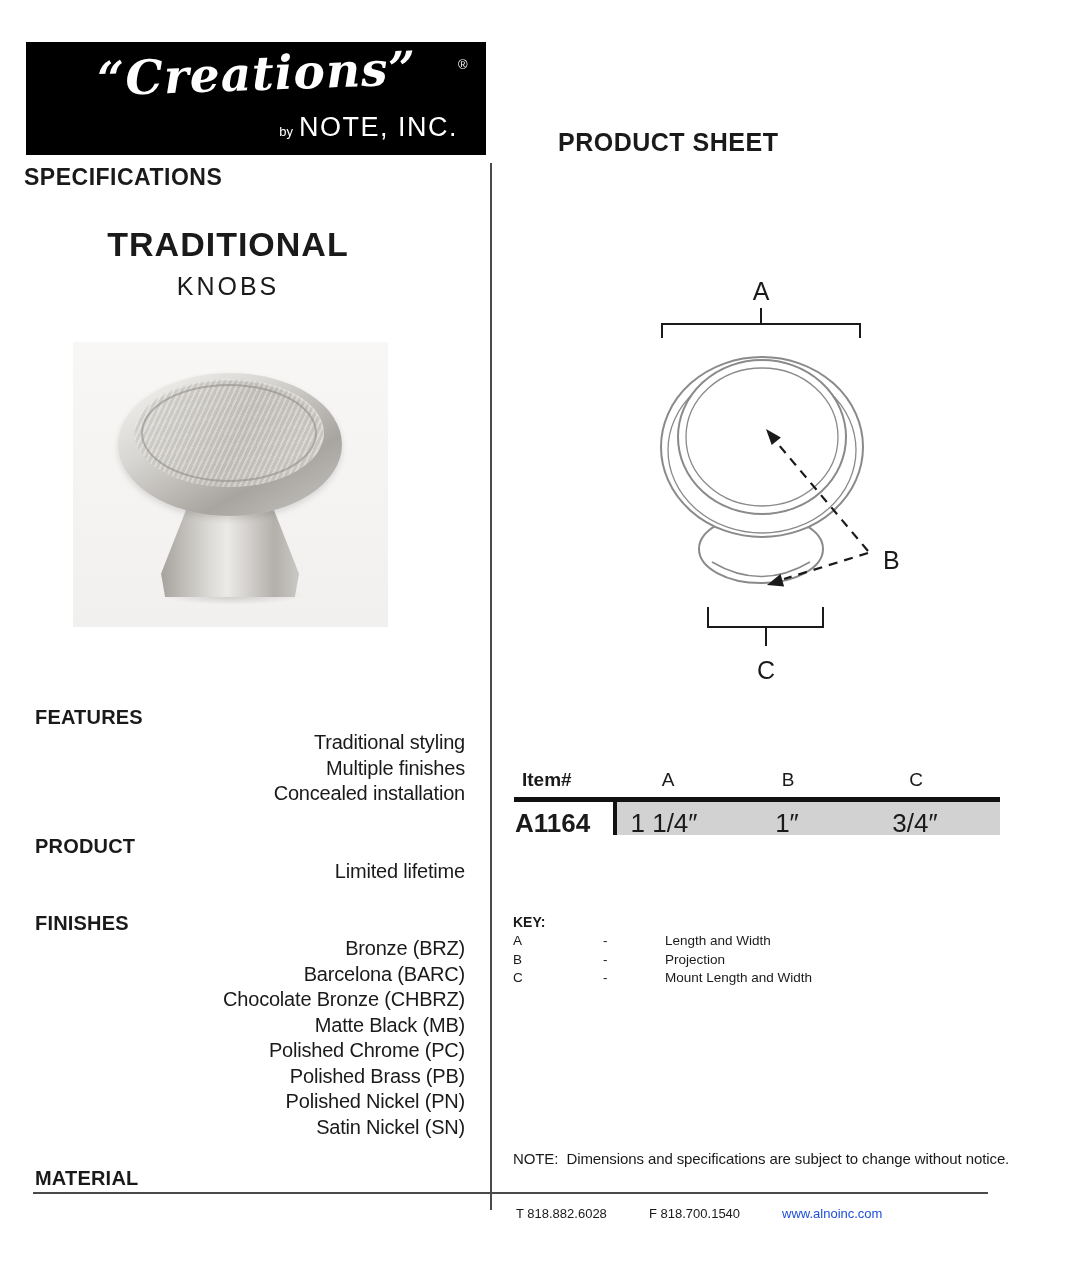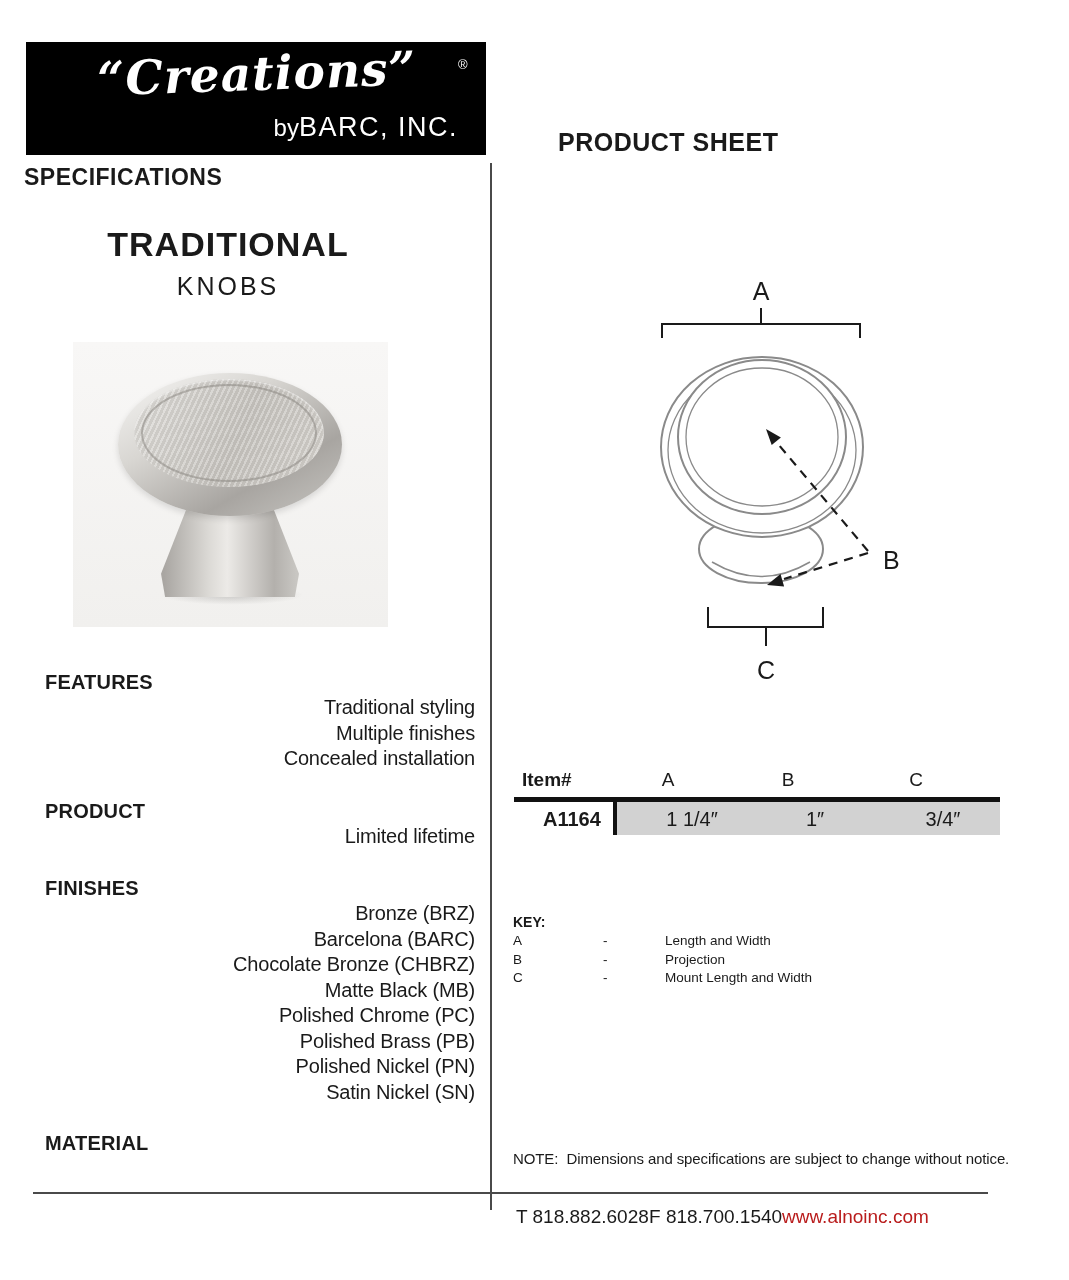--- a/index.html
+++ b/index.html
@@ -13,21 +13,21 @@
 
   
   #logo-box { left:26px; top:42px; width:460px; height:113px; background:#000; }
   #logo-script {
     left:66px; top:4px; width:330px; text-align:center;
     font-family:"DejaVu Serif", serif; font-style:italic; font-weight:bold;
     font-size:47px; color:#fff; transform:rotate(-2deg); letter-spacing:1px;
   }
   #logo-reg { left:432px; top:15px; color:#fff; font-size:13px; }
   #logo-byline { right:28px; top:70px; color:#fff; white-space:nowrap; }
-  #logo-byline .by { font-size:24px; }
+  #logo-byline .by { font-size:13px; margin-right:6px; }
   #logo-byline .co { font-size:27px; letter-spacing:1.5px; }
 
   
   #spec-label { left:24px; top:164px; font-size:23px; font-weight:bold; letter-spacing:0.5px; }
   #title   { left:33px; top:225px; width:390px; text-align:center; font-size:34px; font-weight:bold; letter-spacing:1px; }
   #subtitle{ left:33px; top:272px; width:390px; text-align:center; font-size:25px; letter-spacing:3px; }
 
   
   #photo { left:73px; top:342px; width:315px; height:285px;
            background:linear-gradient(#f8f7f6, #f1f0ee); }
@@ -43,21 +43,21 @@
     box-shadow:inset 0 1px 2px rgba(255,255,255,0.7); }
   #knob-face-ring { position:absolute; left:7px; top:5px; right:7px; bottom:5px;
     border-radius:50%; border:2px solid rgba(140,137,132,0.55); }
   #knob-stem { position:absolute; left:88px; top:158px; width:138px; height:97px;
     clip-path:polygon(21% 0, 79% 0, 100% 76%, 97% 100%, 3% 100%, 0 76%);
     background:linear-gradient(90deg,#a9a6a2 2%,#dcdad6 35%,#eceae7 48%,#b3b0ac 82%,#c8c6c2 98%); }
   #knob-shadow { position:absolute; left:64px; top:240px; width:190px; height:26px;
     border-radius:50%;
     background:radial-gradient(closest-side, rgba(60,58,55,0.22), rgba(60,58,55,0) 75%); }
 
-  .block { left:45px; width:430px; }
+  .block { left:35px; width:430px;margin-top:35px; }
   .block h3 { font-size:20px; font-weight:bold; line-height:26px; letter-spacing:0.2px; }
   .block div { font-size:20px; line-height:25.5px; letter-spacing:-0.2px;text-align:right; }
   #features { top:669px; }
   #warranty { top:798px; }
   #finishes { top:875px; }
   #material { top:1130px; }
 
   
   #v-divider { left:490px; top:163px; width:2px; height:1047px; background:#4a4a4a; }
   #footer-rule { left:33px; top:1192px; width:955px; height:2px; background:#4a4a4a; }
@@ -68,45 +68,45 @@
   #diagram { left:600px; top:270px; }
 
   
   .th { top:769px; font-size:19px; white-space:nowrap; }
   .ctr { transform:translateX(-50%); }
   #th-item { left:522px; font-weight:bold; }
   #th-a { left:668px; } #th-b { left:788px; } #th-c { left:916px; }
   #tbl-thick { left:514px; top:797px; width:486px; height:5px; background:#111; }
   #tbl-band  { left:617px; top:802px; width:383px; height:33px; }
   #tbl-tick  { left:613px; top:797px; width:4px; height:38px; background:#111; }
-  .td { top:808px; font-size:20px; white-space:nowrap;margin-left:28px; }
+  .td { top:808px; font-size:26px; white-space:nowrap; }
   #td-item { left:515px; font-weight:bold; }
   #td-a { left:664px; } #td-b { left:787px; } #td-c { left:915px; }
 
   
   #key { left:513px; top:913px; }
   #key h4 { font-size:14px; font-weight:bold; line-height:19px; }
   .key-row { display:grid; grid-template-columns:90px 62px auto; font-size:13.5px; line-height:18.5px; }
 
   #note { left:513px; top:1150px; font-size:15px; letter-spacing:-0.1px; white-space:pre;text-align:center; }
 
-  .footer-item { top:1206px; font-size:19px; white-space:nowrap; }
+  .footer-item { top:1206px; font-size:13px; white-space:nowrap; }
   #footer-t { left:516px; } #footer-f { left:649px; } #footer-web { left:782px; }
-  #footer-web { color:#b91c1c; text-decoration:none; }
+  #footer-web { color:#1d4ed8; text-decoration:none; }
 </style>
 </head>
 <body>
 
 <div id="page">
 
   <div id="logo-box" class="abs" style="background: rgb(0, 0, 0);">
     <div id="logo-script" class="abs">“Creations”</div>
     <div id="logo-reg" class="abs">®</div>
     <div id="logo-byline" class="abs">
-      <span class="by">by</span><span class="co">BARC, INC.</span>
+      <span class="by">by</span><span class="co">NOTE, INC.</span>
     </div>
   </div>
 
   <div id="spec-label" class="abs">SPECIFICATIONS</div>
   <div id="title" class="abs">TRADITIONAL</div>
   <div id="subtitle" class="abs">KNOBS</div>
 
   <div id="photo" class="abs">
     <div id="knob-shadow"></div>
     <div id="knob-stem"></div>

